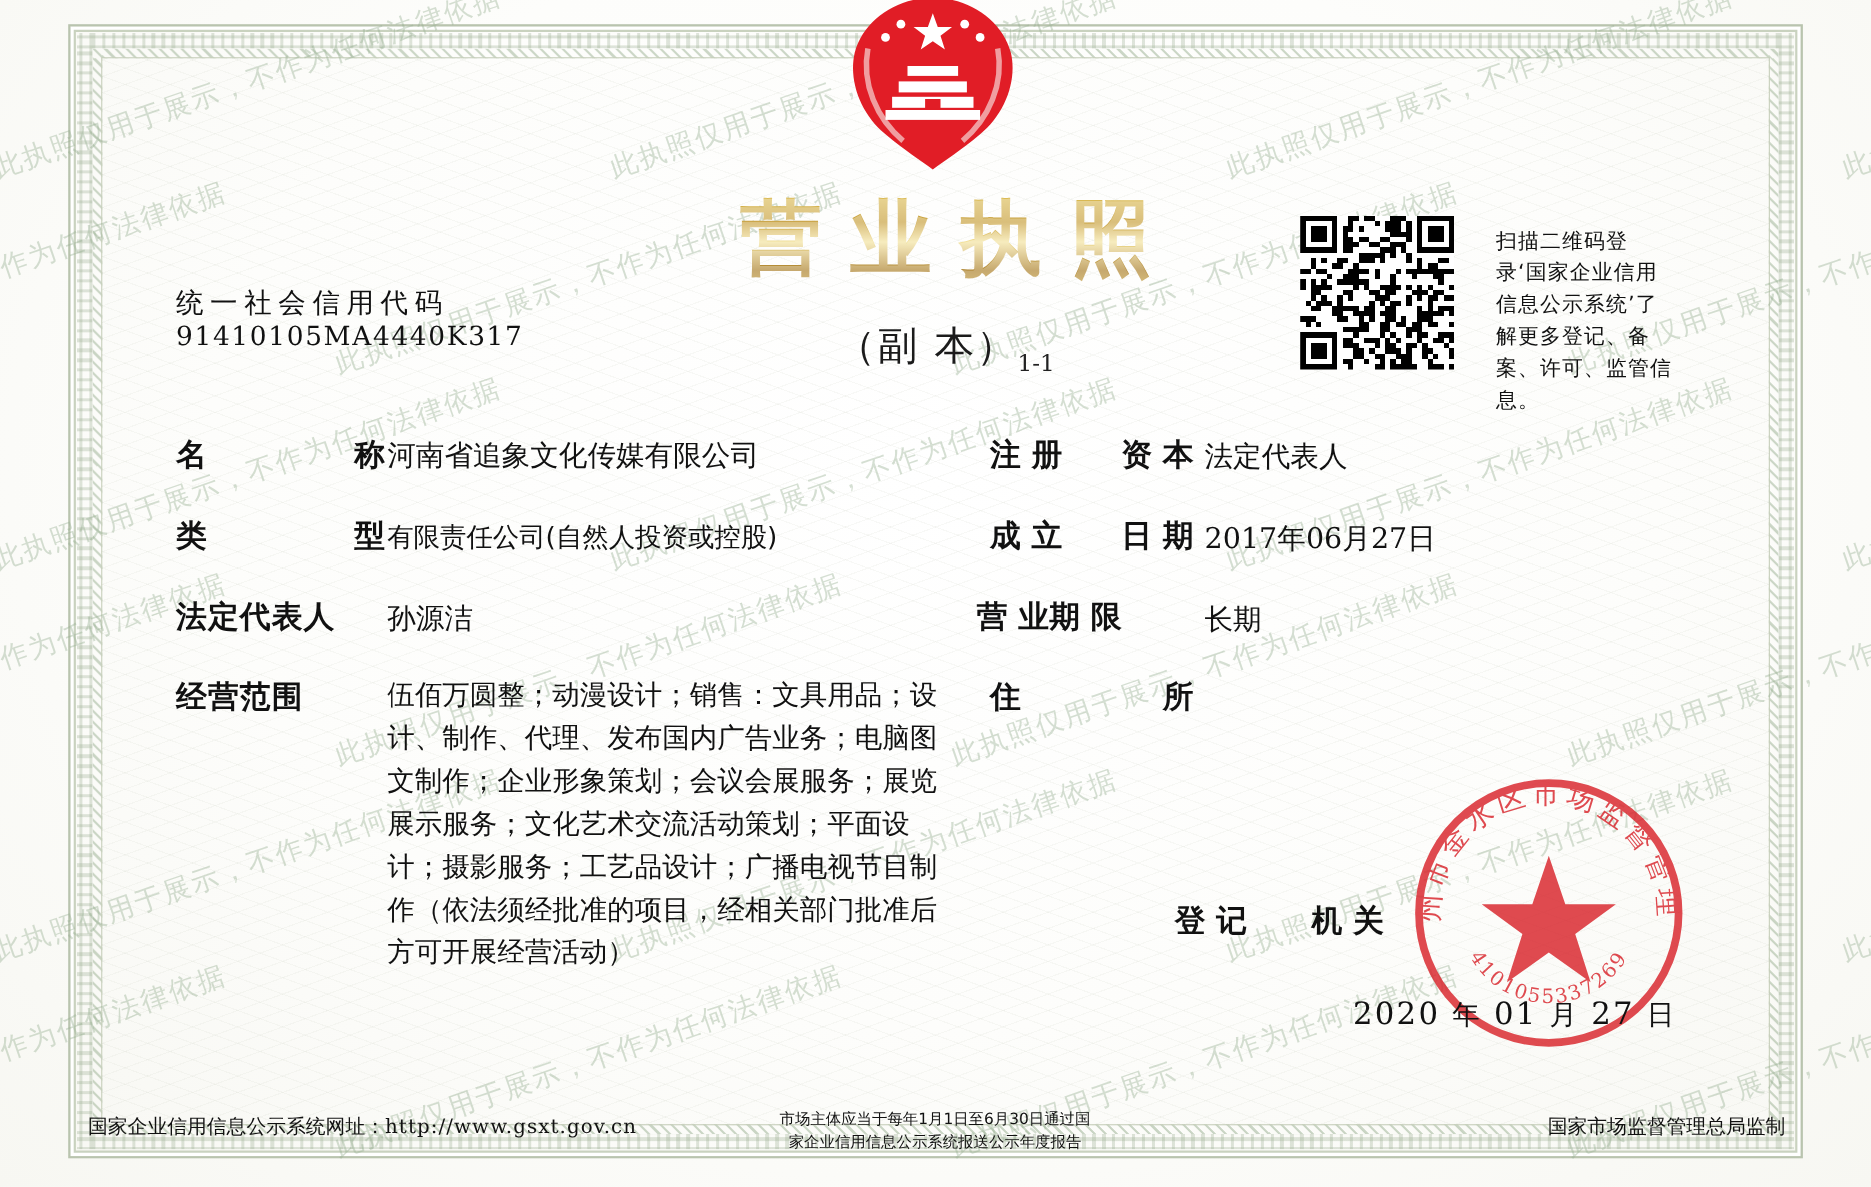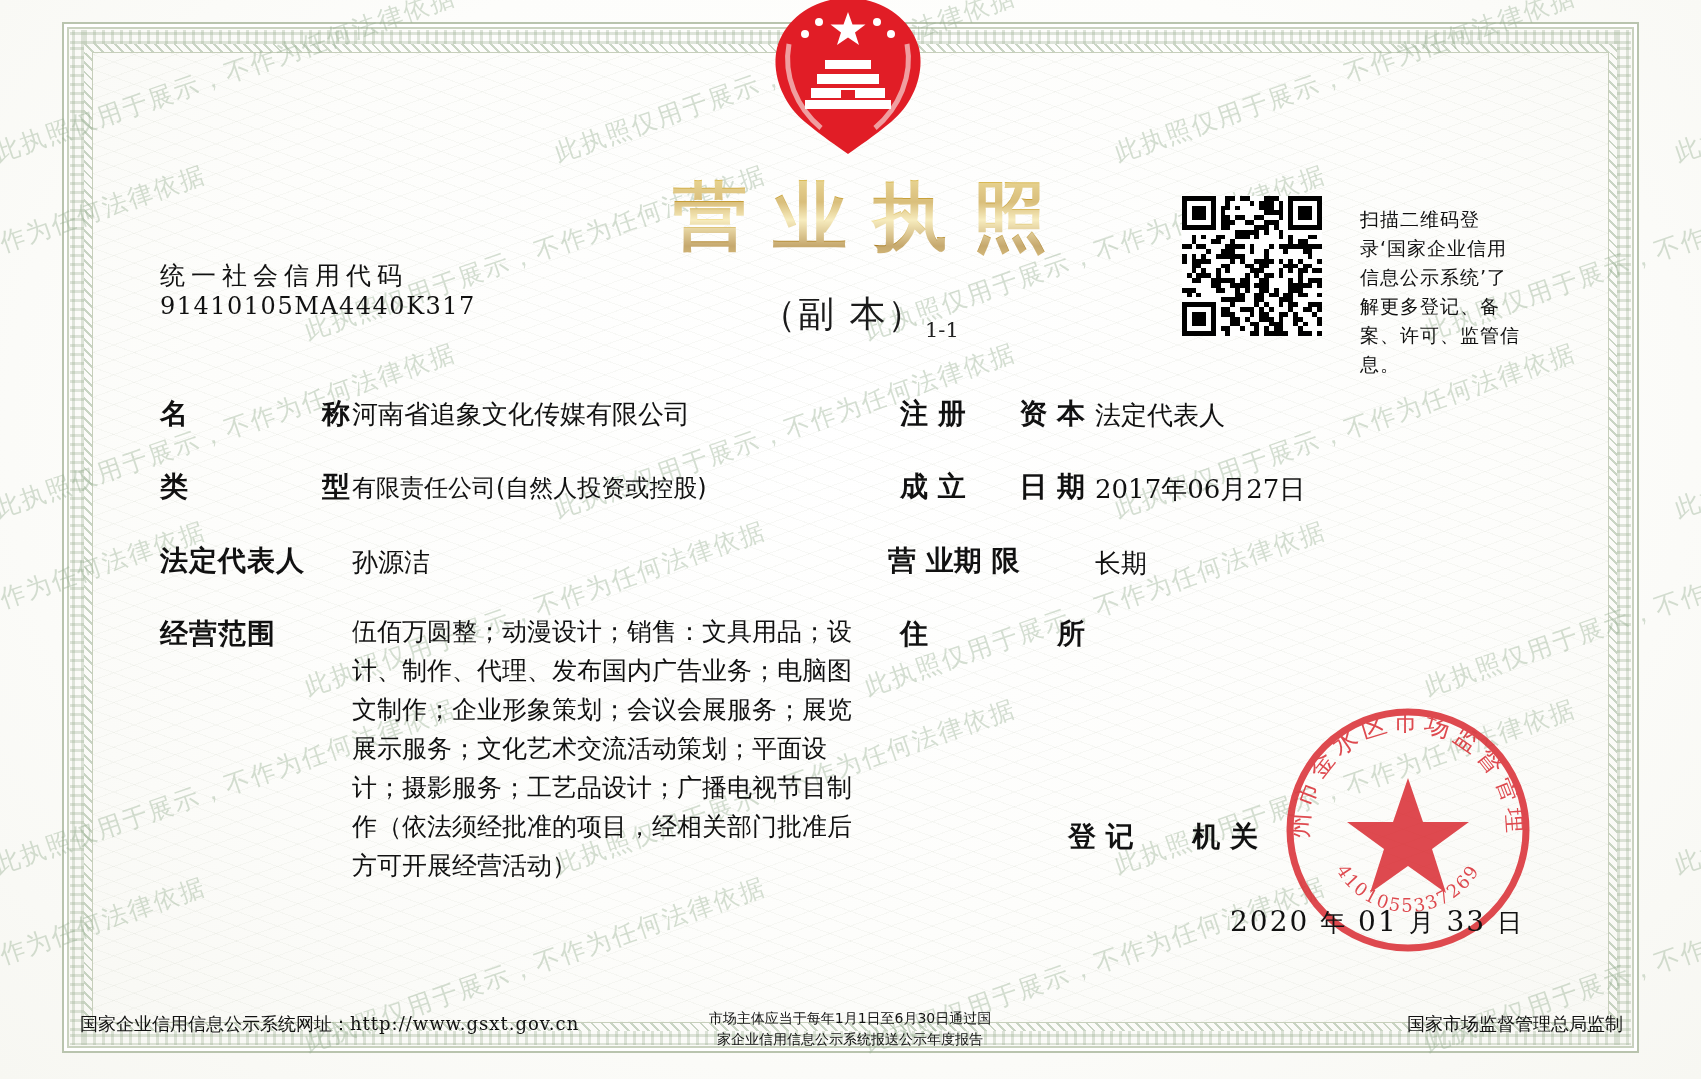--- a/index.html
+++ b/index.html
@@ -776,21 +776,21 @@
         </text>
       </g>
     </svg>
   </div>
 
   <div id="issue-date">
     <span>2020</span>
     <span class="cn">年</span>
     <span>01</span>
     <span class="cn">月</span>
-    <span>33</span>
+    <span>27</span>
     <span class="cn">日</span>
   </div>
 
   <div id="footer-left">
     <span>国家企业信用信息公示系统网址：</span><span class="url">http://www.gsxt.gov.cn</span>
   </div>
   <div id="footer-center">
     <div>市场主体应当于每年1月1日至6月30日通过国</div>
     <div>家企业信用信息公示系统报送公示年度报告</div>
   </div>

